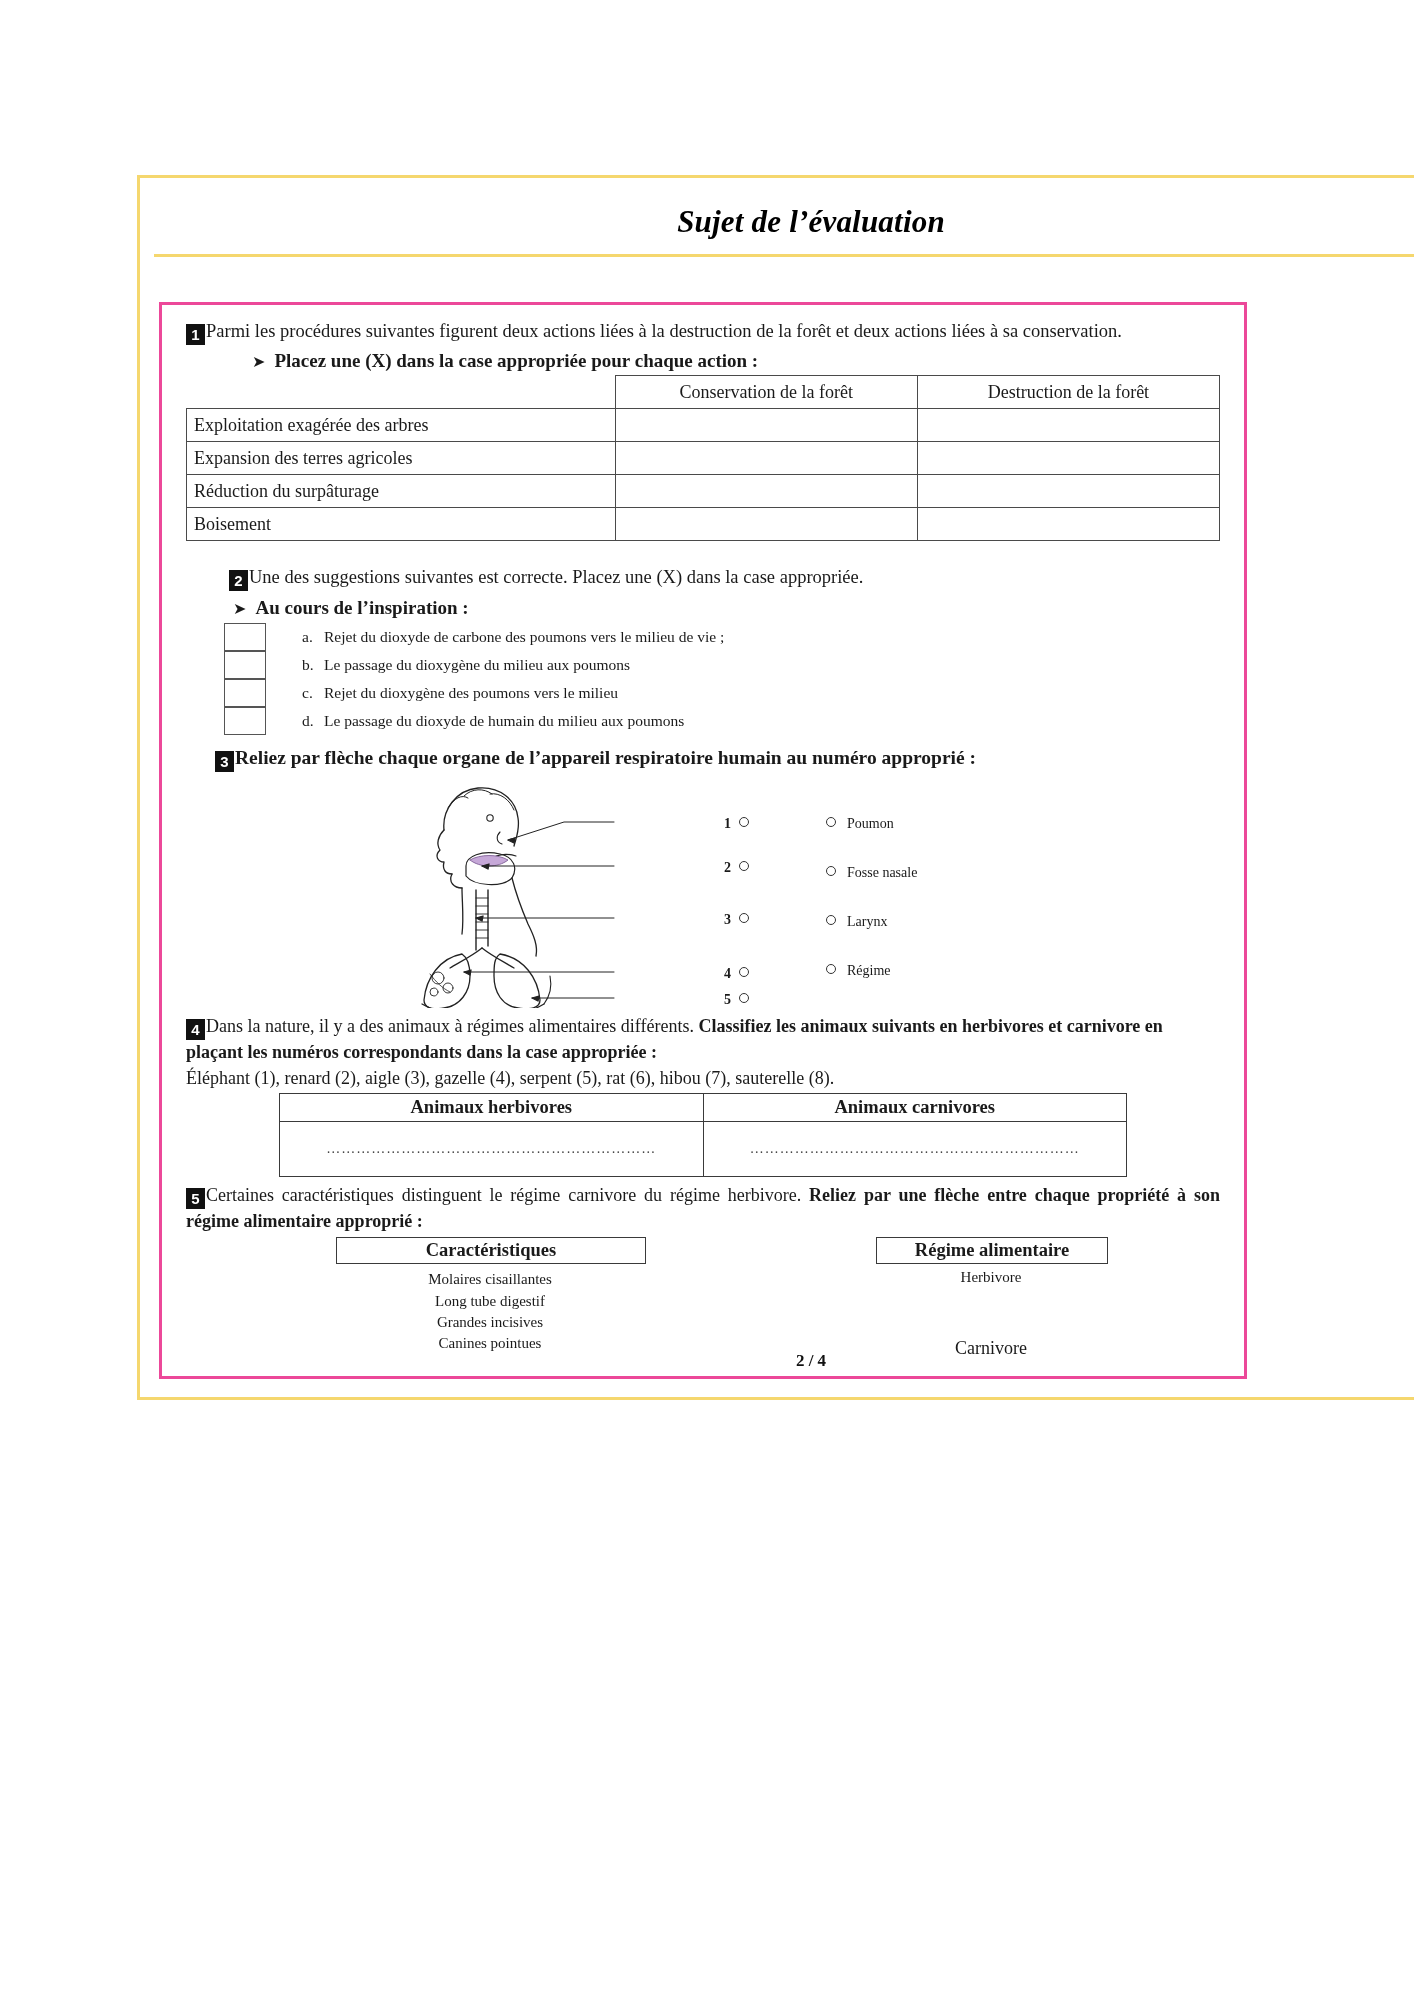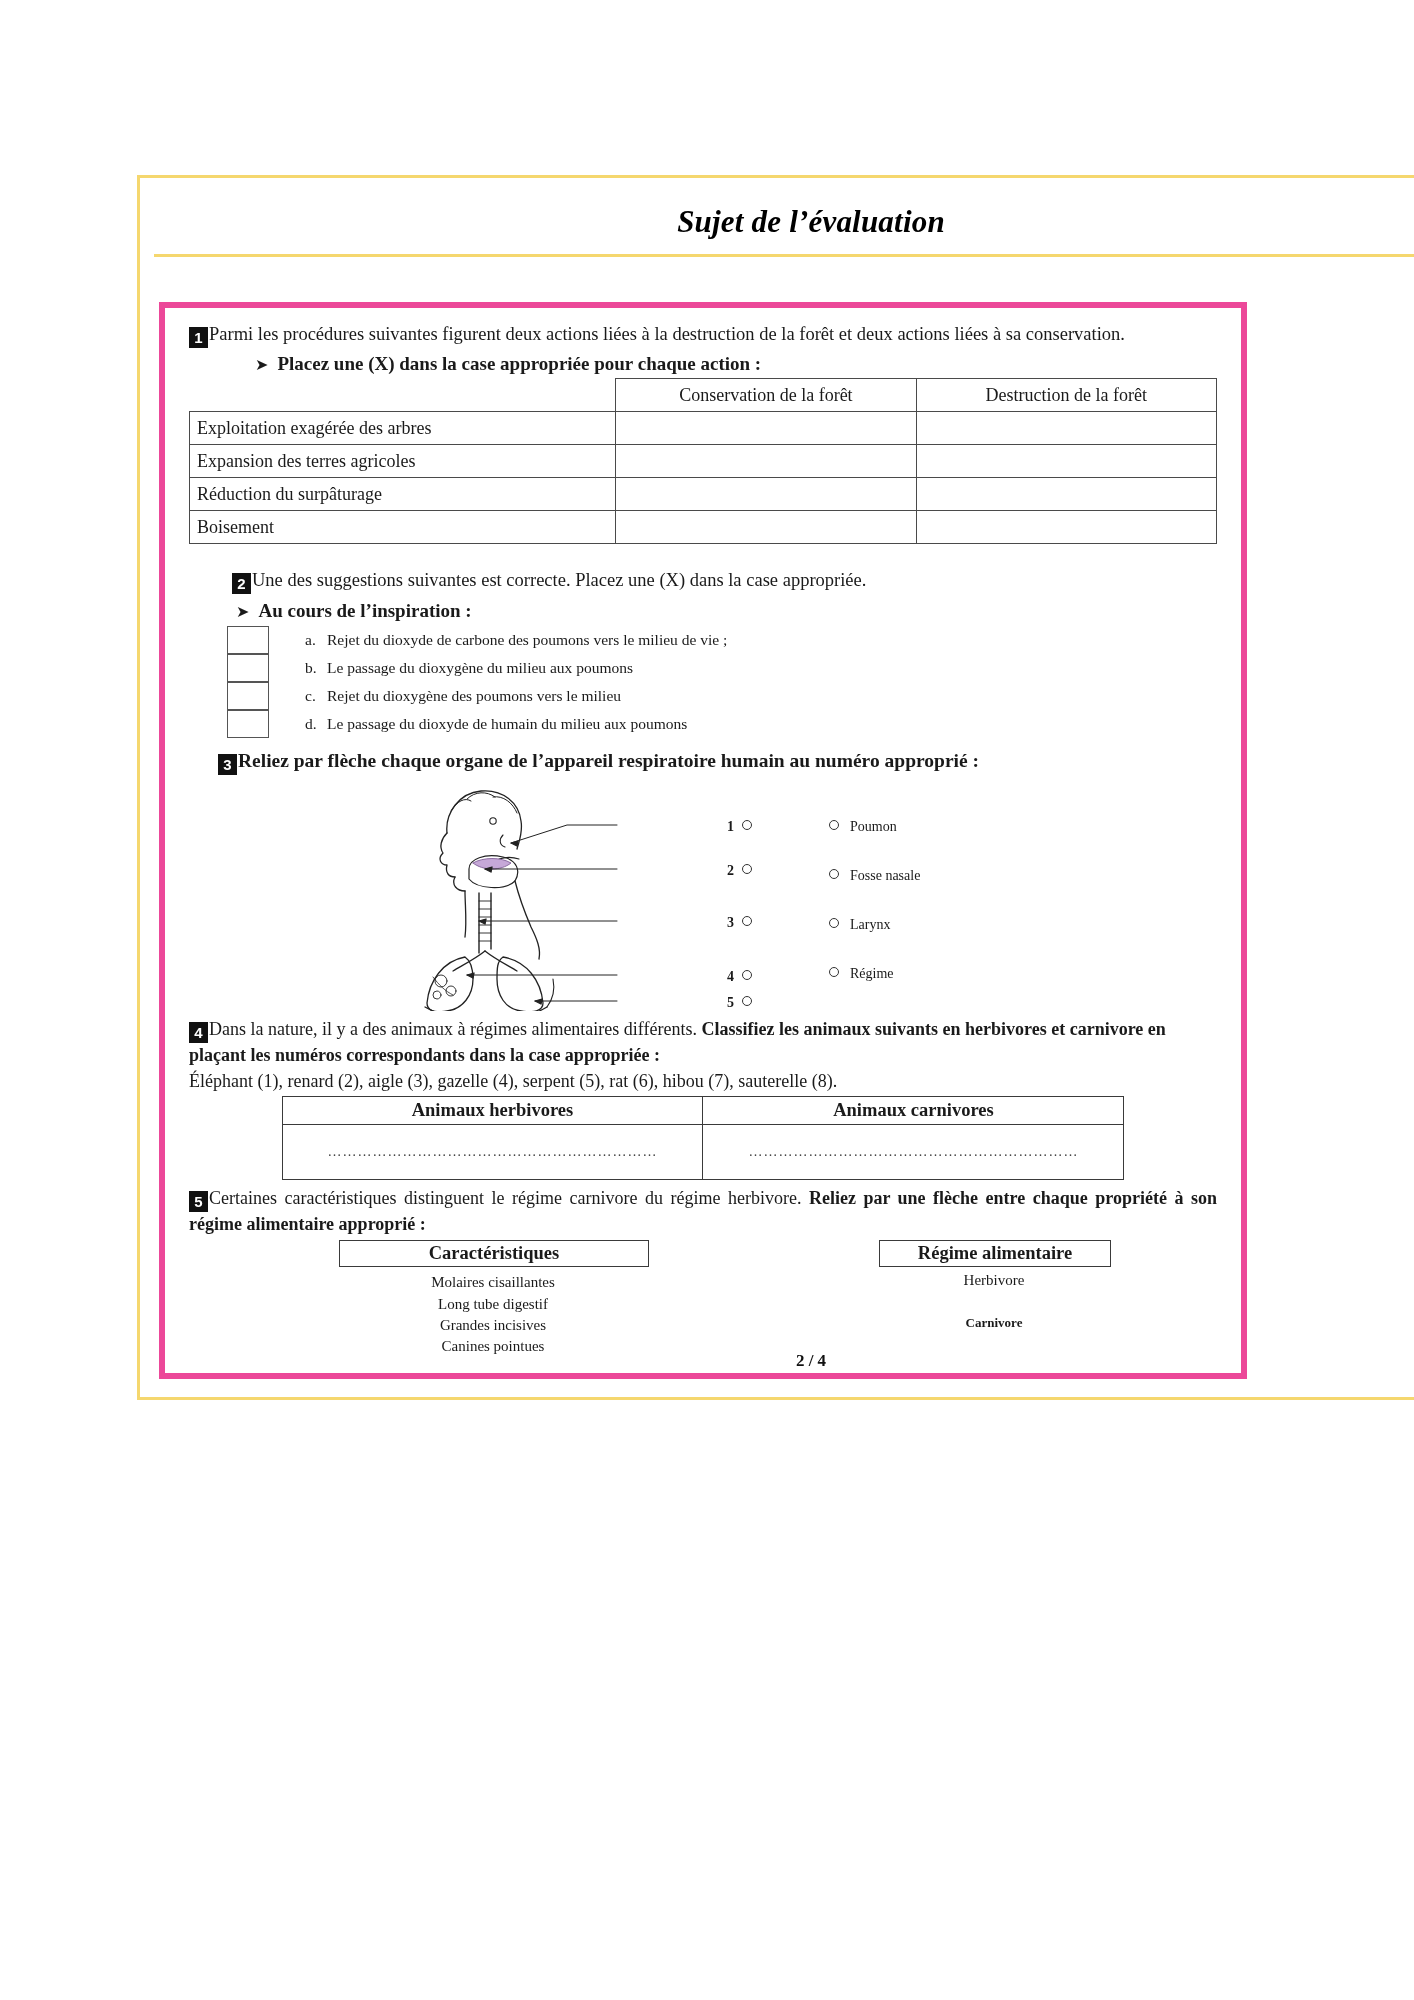--- a/index.html
+++ b/index.html
@@ -17,21 +17,21 @@
   .doc-title{
     font-size:31px;font-weight:bold;font-style:italic;
     font-family:"Liberation Serif","DejaVu Serif",serif;
     letter-spacing:.2px;color:#000;
   }
   .title-rule{
     margin:14px 14px 0 14px;height:3px;background:#f5d76e;
   }
   .inner-frame{
     position:absolute;left:19px;top:124px;width:1088px;height:1077px;
-    border:6px solid #ec4899;box-sizing:border-box;
+    border:3px solid #ec4899;box-sizing:border-box;
   }
   .content{position:absolute;left:0;top:0;width:100%;padding:14px 24px 0 24px;box-sizing:border-box;}
 
   .qnum{
     display:inline-block;width:19px;height:21px;line-height:21px;
     background:#111;color:#fff;text-align:center;
     font-weight:bold;font-size:15px;vertical-align:-3px;
     font-family:"Liberation Sans",sans-serif;
     margin-right:1px;
   }
@@ -100,21 +100,21 @@
   .boxhdr{
     position:absolute;border:1.6px solid #3a3a3a;text-align:center;
     font-weight:bold;font-size:18.5px;padding:2px 0;background:#fff;
   }
   .charbox{left:150px;top:0;width:308px;}
   .regbox{left:690px;top:0;width:230px;}
   .charlist{position:absolute;left:150px;top:32px;width:308px;text-align:center;}
   .charlist div{font-size:15px;line-height:1.42;}
   .reglist{position:absolute;left:690px;top:32px;width:230px;text-align:center;}
   .reglist .herb{font-size:15px;}
-  .reglist .carn{font-size:13px;margin-top:26px;font-weight:bold;}
+  .reglist .carn{font-size:18px;margin-top:52px;}
 
   .footer{
     position:absolute;left:0;right:0;bottom:26px;text-align:center;
     font-size:17px;font-weight:bold;color:#111;
   }
 </style>
 </head>
 <body>
 
 <div class="page">

